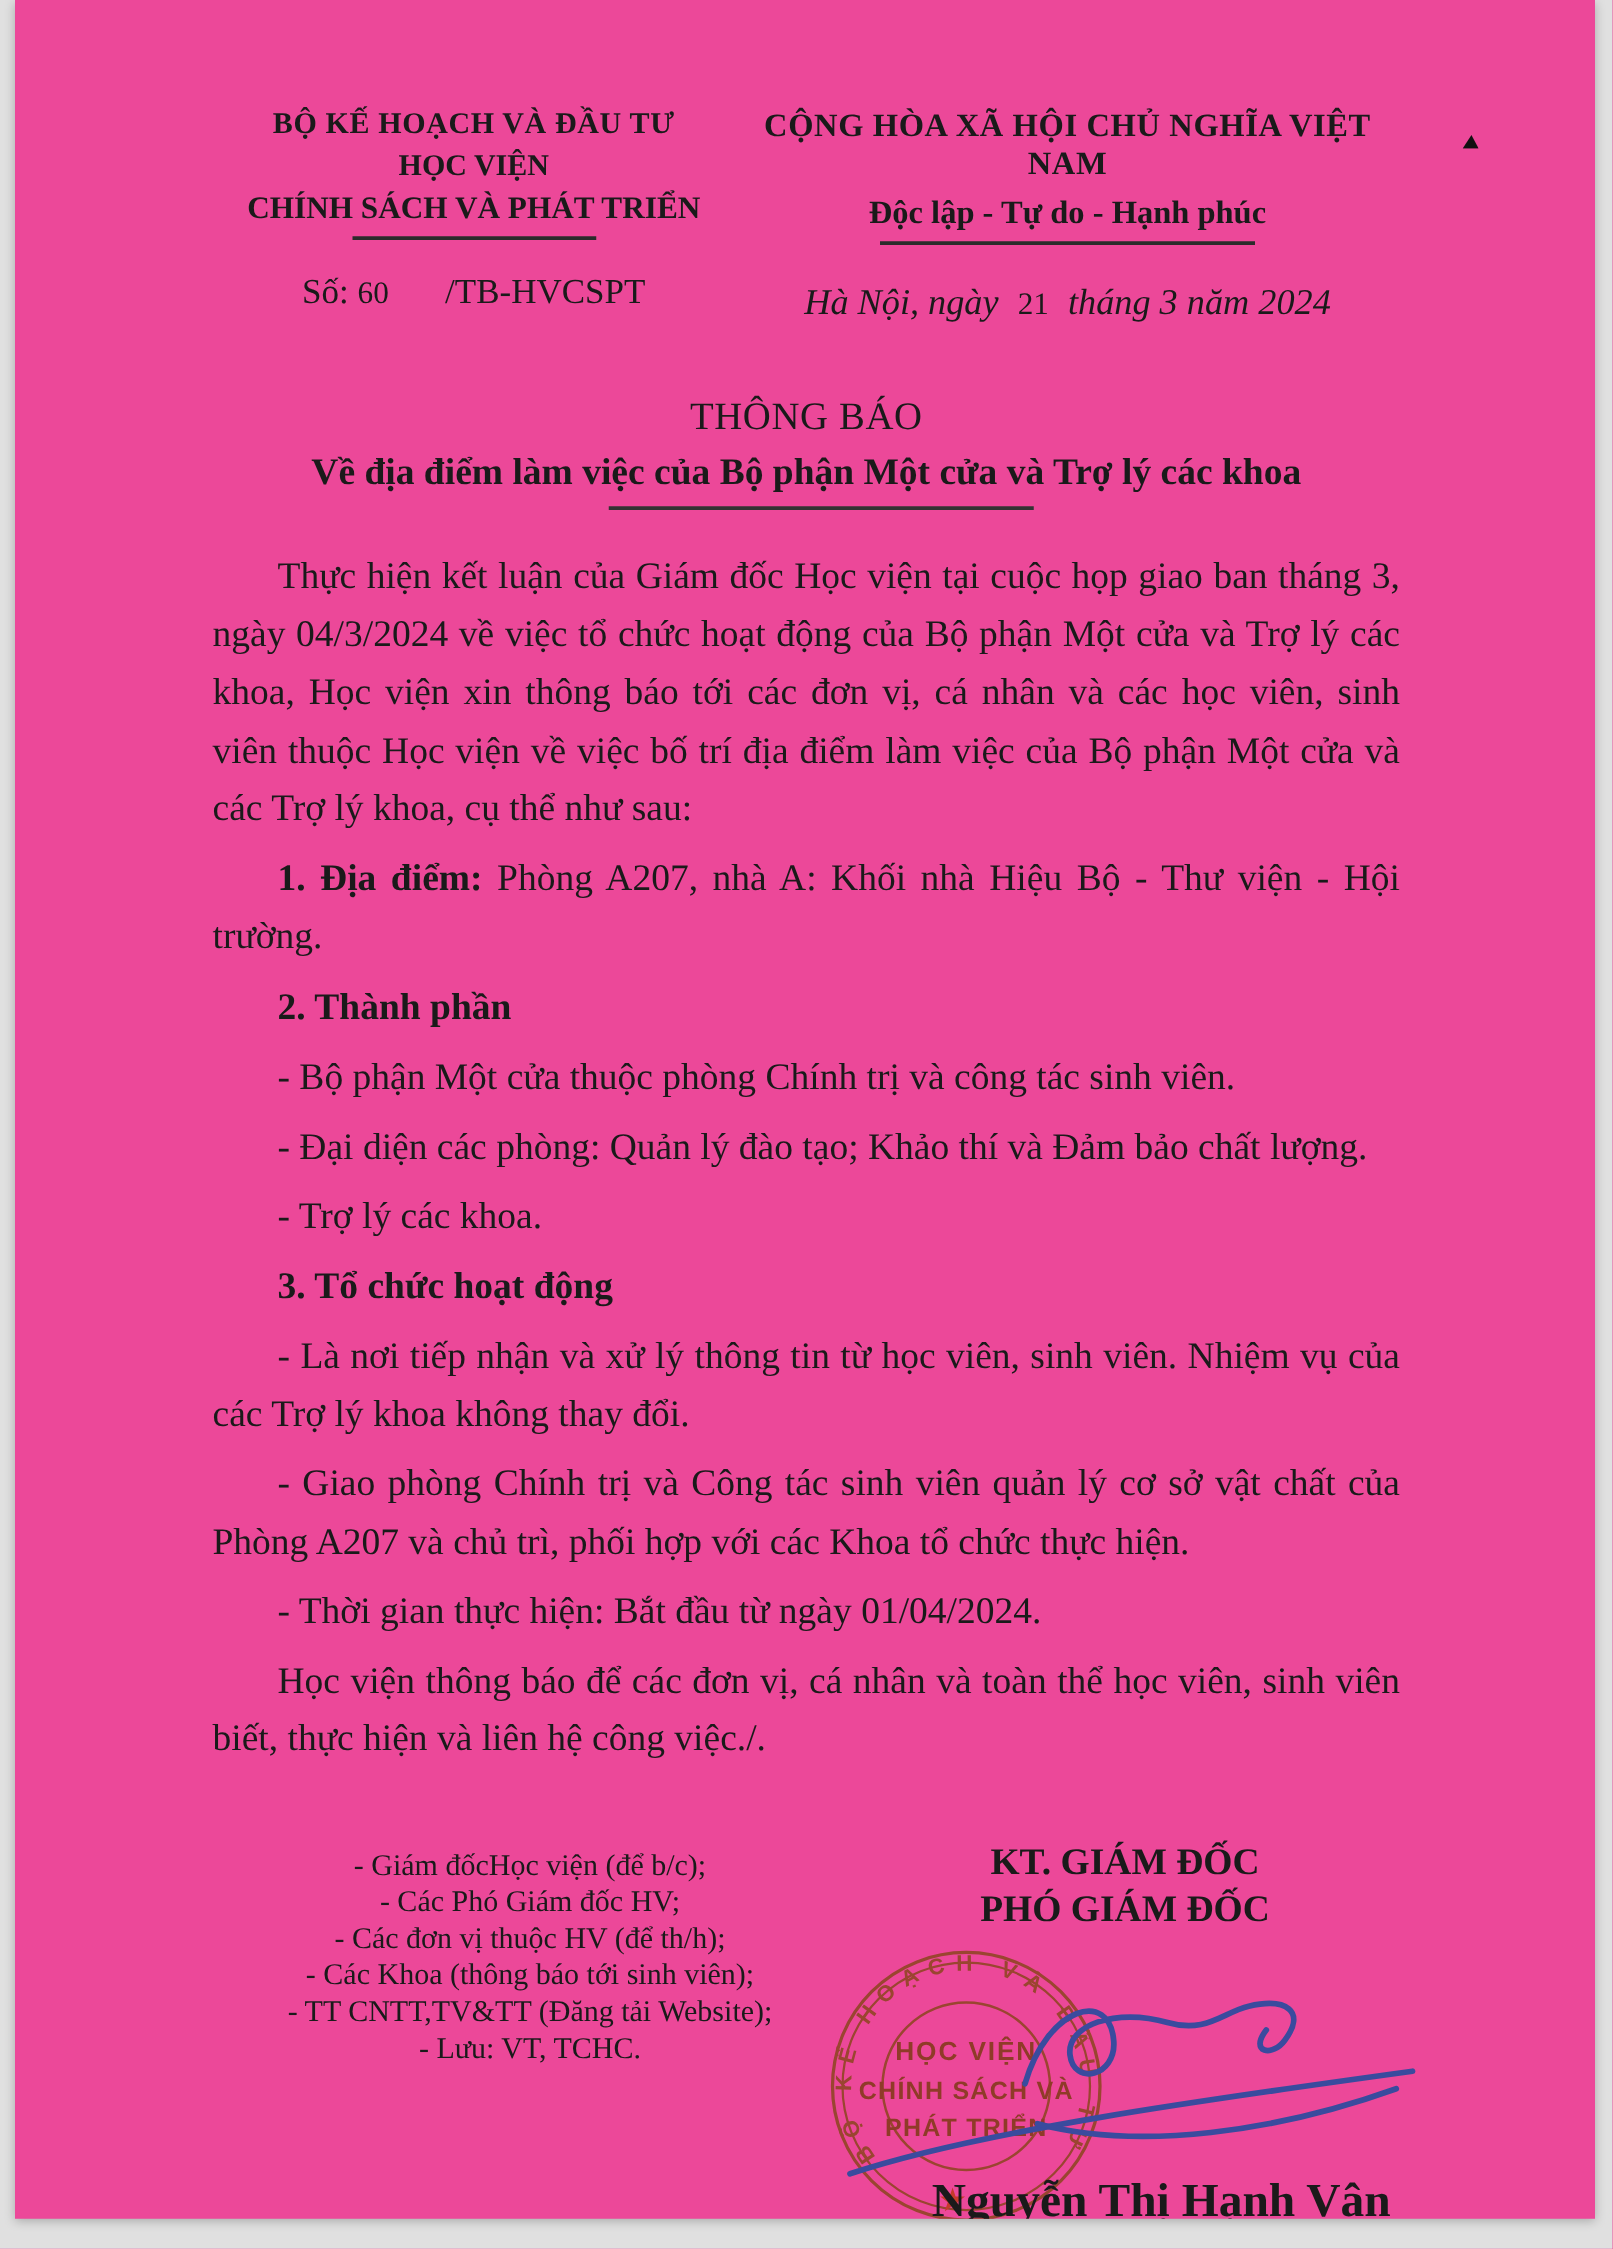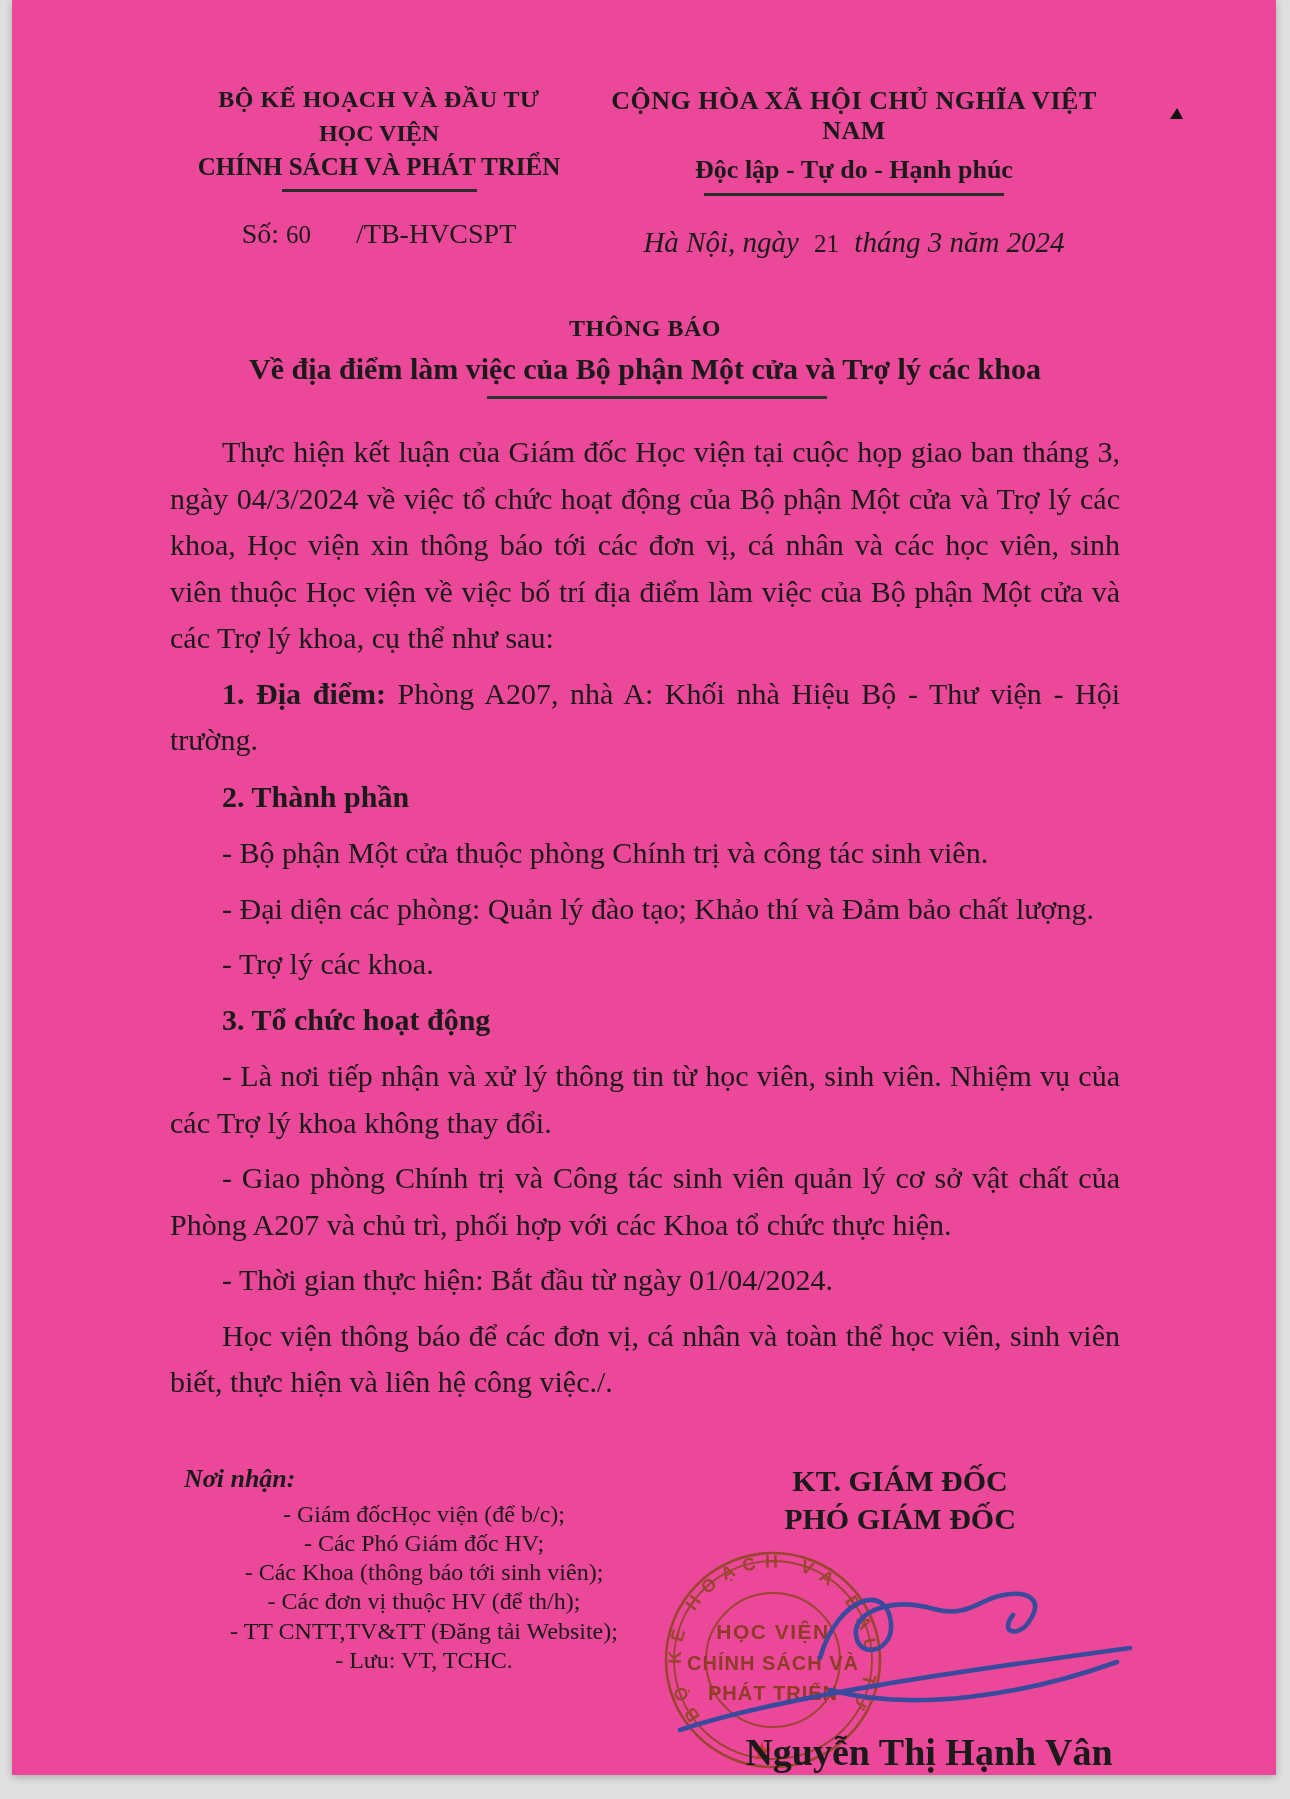--- a/index.html
+++ b/index.html
@@ -30,21 +30,21 @@
   .nat1{font-size:26px;font-weight:bold;letter-spacing:.5px;}
   .nat2{font-size:26px;font-weight:bold;margin-top:9px;}
   .doc-no{font-size:28px;margin-top:26px;}
   .doc-no .filled{font-size:25px;}
   .doc-no .suffix{margin-left:38px;}
   .date-line{font-size:29px;font-style:italic;margin-top:30px;}
   .date-line .filled{font-style:normal;font-size:25px;margin:0 8px;}
 
   
   .title-block{text-align:center;margin-top:56px;}
-  .title-main{font-size:24px;font-weight:bold;letter-spacing:.5px;}
+  .title-main{font-size:31px;font-weight:normal;letter-spacing:.5px;}
   .title-sub{font-size:30px;font-weight:bold;margin-top:10px;}
   .rule-title{width:340px;height:3px;background:#333;margin:10px auto 0;position:relative;left:12px;}
 
   
   .body-text{margin-top:30px;}
   .body-text p{
     font-size:30px;line-height:1.55;text-align:justify;
     margin:0 0 9px 0;text-indent:52px;
   }
   .body-text p.sec{margin-bottom:10px;}
@@ -114,26 +114,25 @@
       <p>- Trợ lý các khoa.</p>
       <p class="sec b">3. Tổ chức hoạt động</p>
       <p>- Là nơi tiếp nhận và xử lý thông tin từ học viên, sinh viên. Nhiệm vụ của các Trợ lý khoa không thay đổi.</p>
       <p>- Giao phòng Chính trị và Công tác sinh viên quản lý cơ sở vật chất của Phòng A207 và chủ trì, phối hợp với các Khoa tổ chức thực hiện.</p>
       <p>- Thời gian thực hiện: Bắt đầu từ ngày 01/04/2024.</p>
       <p>Học viện thông báo để các đơn vị, cá nhân và toàn thể học viên, sinh viên biết, thực hiện và liên hệ công việc./.</p>
     </div>
 
     <div class="footer">
       <div class="recipients">
-        <div class="recipients-label">Nơi nhận:</div>
         <ul>
           <li>- Giám đốcHọc viện (để b/c);</li>
           <li>- Các Phó Giám đốc HV;</li>
+          <li>- Các đơn vị thuộc HV (để th/h);</li>
           <li>- Các Khoa (thông báo tới sinh viên);</li>
-          <li>- Các đơn vị thuộc HV (để th/h);</li>
           <li>- TT CNTT,TV&amp;TT (Đăng tải Website);</li>
           <li>- Lưu: VT, TCHC.</li>
         </ul>
       </div>
 
       <div class="sign-block">
         <div class="sign-t1">KT. GIÁM ĐỐC</div>
         <div class="sign-t2">PHÓ GIÁM ĐỐC</div>
 
         <div class="stamp-area">

